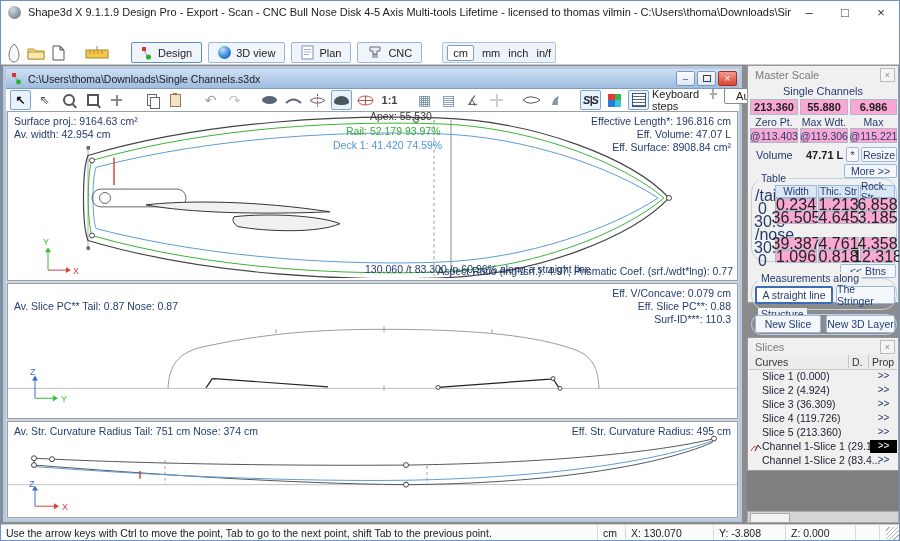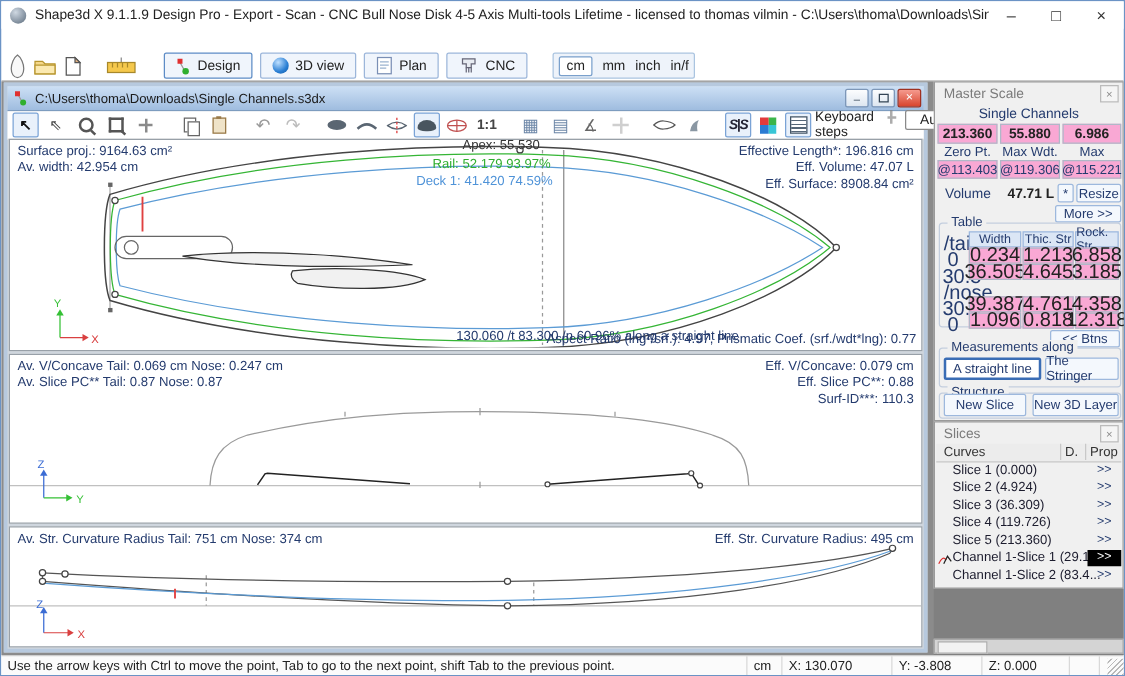--- a/index.html
+++ b/index.html
@@ -70,21 +70,21 @@
   
   .ms,.sl{position:absolute;left:746px;width:152px;background:#f0f0f0;border:1px solid #9a9a9a;box-sizing:border-box}
   .ptitle{height:16px;display:flex;align-items:center;padding:1px 3px 0 7px;color:#7b7b7b;font-size:11px}
   .pclose{margin-left:auto;width:13px;height:12px;border:1px solid #bbb;background:#f5f5f5;color:#888;
           display:flex;align-items:center;justify-content:center;font-size:9px}
   .vcell{position:absolute;background:#f9a8d4;border:1px solid #b0b8c8;box-sizing:border-box;display:flex;align-items:center;justify-content:center}
   .hcell{position:absolute;background:#dbe6f5;border:1px solid #9db8dd;box-sizing:border-box;display:flex;align-items:center;justify-content:center;color:#243b6e;font-size:10px}
   .btn{position:absolute;background:#f4f8fd;border:1px solid #9db8dd;border-radius:2px;box-sizing:border-box;
        display:flex;align-items:center;justify-content:center;color:#243b6e;font-size:10.5px}
   .btn.sel{border:2px solid #3a6db5;background:#fff}
-  .group{position:absolute;border:1px solid #c3cede;border-radius:3px;box-sizing:border-box}
+  .group{position:absolute;border:1px solid #c3cede;border-radius:14px;box-sizing:border-box}
   .glabel{position:absolute;top:-7px;left:6px;background:#f0f0f0;padding:0 3px;color:#243b6e;font-size:10.5px}
 
   
   .slhead{position:absolute;left:1px;right:1px;top:17px;height:14px;background:#ececec;border-bottom:1px solid #c8c8c8;font-size:10.5px;color:#333}
   .slrow{position:absolute;left:1px;right:1px;height:14px;font-size:10.5px;color:#1c1c2e}
   .prop{position:absolute;left:121px;top:0;width:27px;height:13px;text-align:center;color:#243b6e;font-size:10px}
   .prop.selp{background:#000;color:#fff}
 
   .rgray{position:absolute;left:746px;top:406px;width:152px;height:53px;background:#808080}
   .hscroll{position:absolute;left:0;bottom:1px;width:152px;height:12px;background:#d4d4d4;border:1px solid #aaa;box-sizing:border-box}
@@ -324,21 +324,20 @@
           <circle cx="430" cy="105" r="2" fill="#fff" stroke="#444"></circle>
           <circle cx="545" cy="96" r="2" fill="#fff" stroke="#444"></circle>
           <circle cx="552" cy="106" r="2" fill="#fff" stroke="#444"></circle>
           <line x1="27" y1="116" x2="27" y2="96" stroke="#3b6cd4"></line>
             <path d="M 27,93 l -3,5 h6 Z" fill="#3b6cd4"></path>
           <line x1="27" y1="116" x2="47" y2="116" stroke="#35c035"></line>
             <path d="M 50,116 l -5,-3 v6 Z" fill="#35c035"></path>
           <text x="22" y="92" font-size="9" fill="#3b6cd4">Z</text>
           <text x="53" y="120" font-size="9" fill="#35c035">Y</text>
         </svg>
-        <span class="lbl navy" style="left:6px;top:3px">Av. V/Concave Tail: 0.069 cm Nose: 0.247 cm</span>
         <span class="lbl navy" style="left:6px;top:16px">Av. Slice PC** Tail:  0.87 Nose:  0.87</span>
         <span class="lbl navy r" style="right:6px;top:3px">Eff. V/Concave: 0.079 cm</span>
         <span class="lbl navy r" style="right:6px;top:16px">Eff. Slice PC**:  0.88</span>
         <span class="lbl navy r" style="right:6px;top:29px">Surf-ID***:  110.3</span>
       </div>
 
       <div class="panel" style="top:352px;height:97px">
         <svg viewBox="0 0 729 95" width="729" height="93" preserveAspectRatio="none">
           <line x1="0" y1="64" x2="729" y2="64" stroke="#c0c0c0"></line>
           <line x1="157" y1="39" x2="157" y2="64" stroke="#999" stroke-dasharray="3 3"></line>
@@ -360,21 +359,21 @@
           <line x1="27" y1="86" x2="48" y2="86" stroke="#d94040"></line>
             <path d="M 51,86 l -5,-3 v6 Z" fill="#d94040"></path>
           <text x="21" y="66" font-size="9" fill="#3b6cd4">Z</text>
           <text x="54" y="90" font-size="9" fill="#d94040">X</text>
         </svg>
         <span class="lbl navy" style="left:6px;top:3px">Av. Str. Curvature Radius Tail: 751 cm Nose: 374 cm</span>
         <span class="lbl navy r" style="right:6px;top:3px">Eff. Str. Curvature Radius: 495 cm</span>
       </div>
     </div>
 
-    <div class="ms" style="top:0;height:272px">
+    <div class="ms" style="top:0;height:238px">
       <div class="ptitle">
         <span>Master Scale</span>
         <span class="pclose">×</span>
       </div>
       <div class="abs navy c" style="left:0;top:19px;width:150px">Single Channels</div>
       <div class="vcell bold" style="left:2px;top:33px;width:48px;height:16px">213.360</div>
       <div class="vcell bold" style="left:52px;top:33px;width:48px;height:16px">55.880</div>
       <div class="vcell bold" style="left:102px;top:33px;width:47px;height:16px">6.986</div>
       <div class="abs navy c f105" style="left:2px;top:50px;width:48px">Zero Pt.</div>
       <div class="abs navy c f105" style="left:52px;top:50px;width:48px">Max Wdt.</div>

